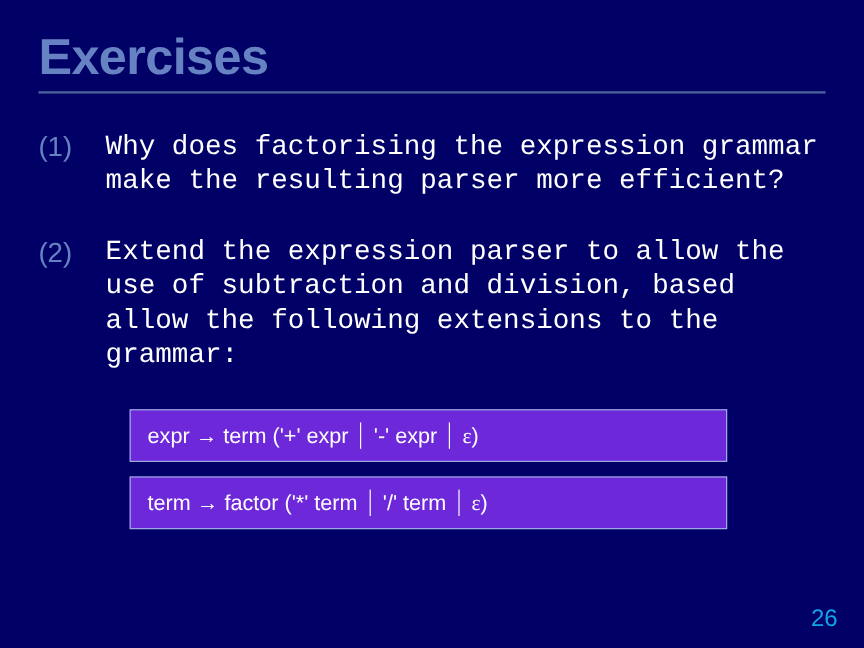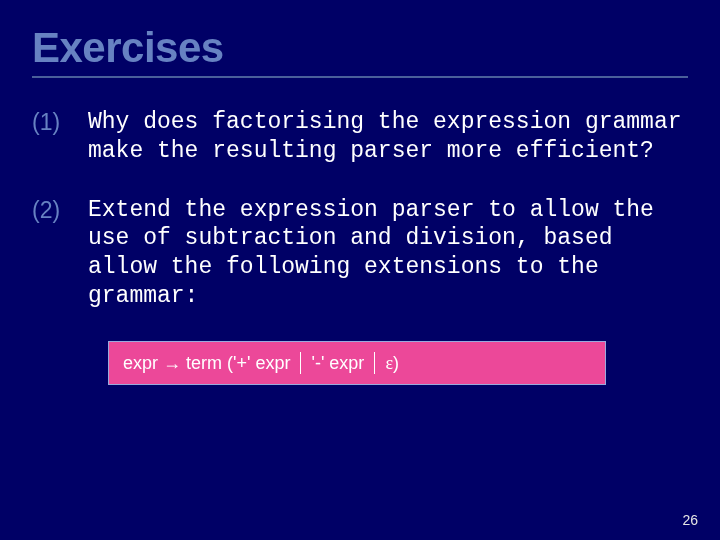--- a/index.html
+++ b/index.html
@@ -46,21 +46,21 @@
     color: #ffffff;
     flex: 1;
     font-family: Liberation Mono, monospace;
   }
   .grammar-wrap {
     margin-top: 28px;
     margin-left: 76px;
     width: 498px;
   }
   .grammar {
-    background: #ec4899;
+    background: #6d28d9;
     border: 1px solid #99aadd;
     padding: 10px 14px;
     font-family: Arial, Helvetica, sans-serif;
     font-size: 18px;
     color: #ffffff;
     margin-bottom: 12px;
     white-space: nowrap;
   }
   .grammar .arrow { font-family: Arial; }
   .grammar .bar {
@@ -69,22 +69,22 @@
     height: 22px;
     background: #ffffff;
     vertical-align: -5px;
     margin: 0 5px;
   }
   .grammar .eps { font-family: 'Times New Roman', serif; }
   .pagenum {
     position: absolute;
     bottom: 12px;
     right: 22px;
-    font-size: 14px;
-    color: #e5e5e5;
+    font-size: 20px;
+    color: #0ea5e9;
     font-family: Arial, sans-serif;
   }
 </style>
 </head>
 <body>
 
 <div class="slide">
 
   <div class="title">Exercises</div>
   <hr class="rule">
@@ -104,18 +104,27 @@
     <div class="grammar">
       <span>expr</span>
       <span class="arrow">→</span>
       <span>term ('+' expr</span>
       <span class="bar"></span>
       <span>'-' expr</span>
       <span class="bar"></span>
       <span class="eps">ε</span><span>)</span>
     </div>
 
+    <div class="grammar">
+      <span>term</span>
+      <span class="arrow">→</span>
+      <span>factor ('*' term</span>
+      <span class="bar"></span>
+      <span>'/' term</span>
+      <span class="bar"></span>
+      <span class="eps">ε</span><span>)</span>
+    </div>
 
   </div>
 
   <div class="pagenum">26</div>
 
 </div>
 
 </body></html>

